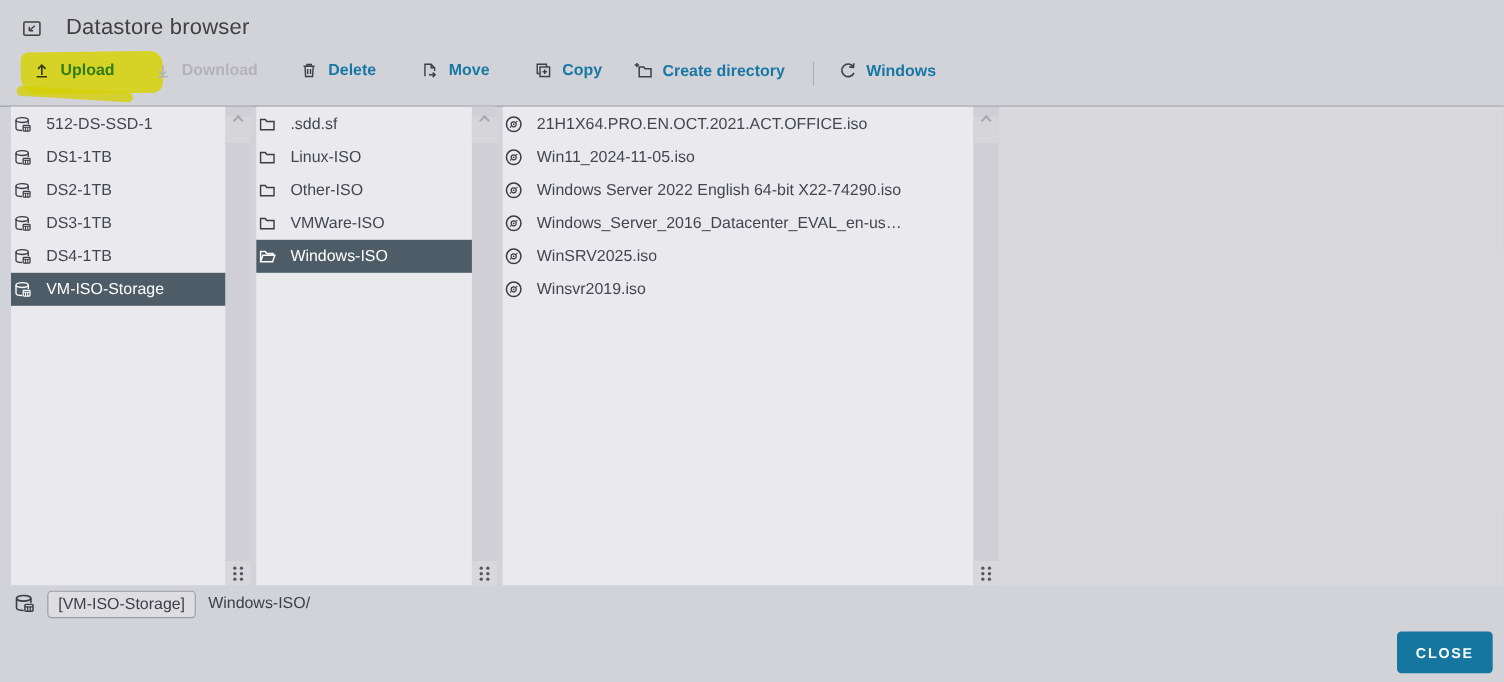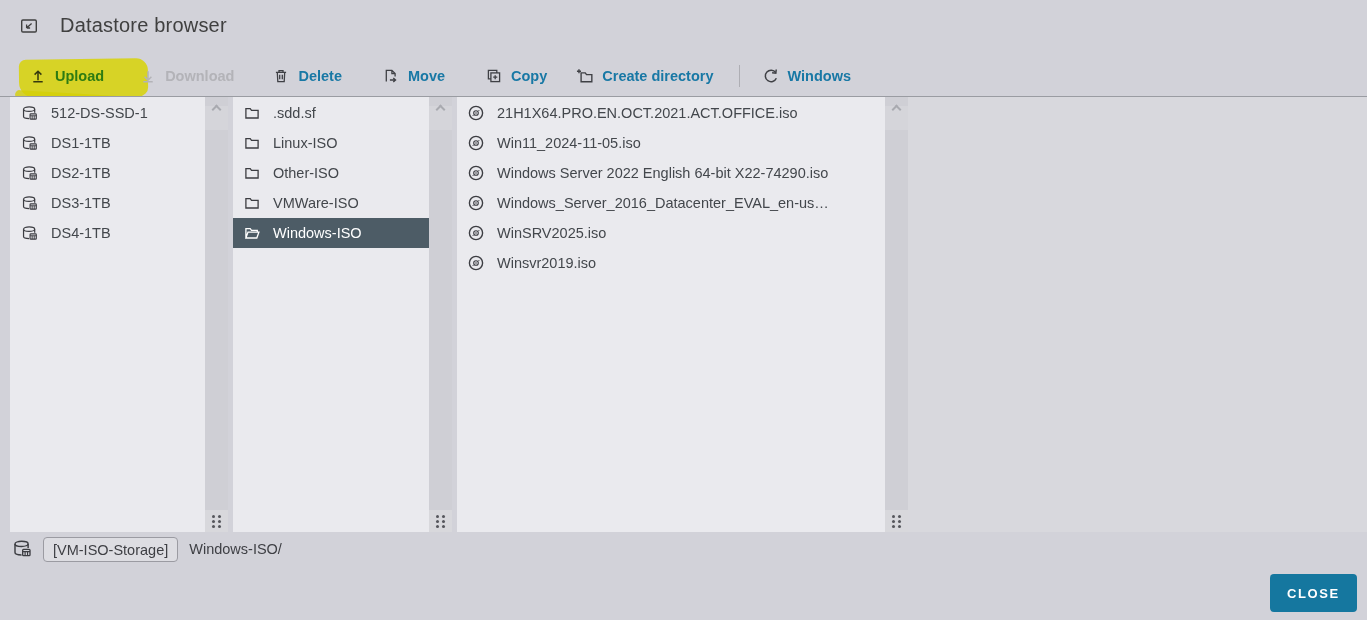--- a/index.html
+++ b/index.html
@@ -14,21 +14,21 @@
   svg.ic { display: block; }
 
   
   .title-row {
     position: absolute; left: 20px; top: 14px;
     display: flex; align-items: center; gap: 22px;
     color: #404040; font-size: 20px; letter-spacing: .2px;
   }
   .toolbar {
     position: absolute; left: 30px; top: 56px; height: 40px;
-    display: flex; align-items: center;
+    display: flex; align-items: flex-start;
   }
   .titem {
     display: flex; align-items: center; gap: 9px;
     color: #1878a5; font-weight: 700; font-size: 14.5px;
     cursor: pointer; position: relative; white-space: nowrap;
   }
   .titem .tico { color: #3f4045; display: flex; position: relative; z-index: 1; }
   .titem .tlabel { position: relative; z-index: 1; }
   .titem.disabled { color: #b3b3b8; cursor: default; }
   .titem.disabled .tico { color: #b3b3b8; }
@@ -94,21 +94,21 @@
                 0 10px 0 #55565c, 6px 10px 0 #55565c;
   }
   .right-backdrop {
     position: absolute; left: 908px; top: 97px; width: 459px; height: 435px;
     background: #d8d8dd;
   }
 
   .listcol { padding-top: 1px; }
   .row {
     height: 30px; display: flex; align-items: center;
-    padding-left: 11px; gap: 13px;
+    padding-left: 2px; gap: 13px;
     color: #43474c; font-size: 14.5px; cursor: pointer;
     white-space: nowrap; overflow: hidden;
   }
   .row .ric { color: #3c3d42; flex: 0 0 auto; display: flex; }
   .row .rlabel { overflow: hidden; text-overflow: ellipsis; }
   .row.selected { background: #4d5c66; color: #ffffff; }
   .row.selected .ric { color: #ffffff; }
 
   
   .pathbar {
@@ -295,20 +295,28 @@
     <span class="rlabel">DS3-1TB</span>
   </div>
   <div class="row">
     <span class="ric">
         <svg class="ic" width="17" height="17">
           <use href="#i-datastore"></use>
         </svg>
       </span>
     <span class="rlabel">DS4-1TB</span>
   </div>
+  <div class="row selected">
+    <span class="ric">
+        <svg class="ic" width="17" height="17">
+          <use href="#i-datastore"></use>
+        </svg>
+      </span>
+    <span class="rlabel">VM-ISO-Storage</span>
+  </div>
 </div>
 <div class="panel sb sb-1">
   <div class="sb-up">
       <div class="chev"></div>
     </div>
   <div class="sb-grip">
       <div class="dots"></div>
     </div>
 </div>
 

